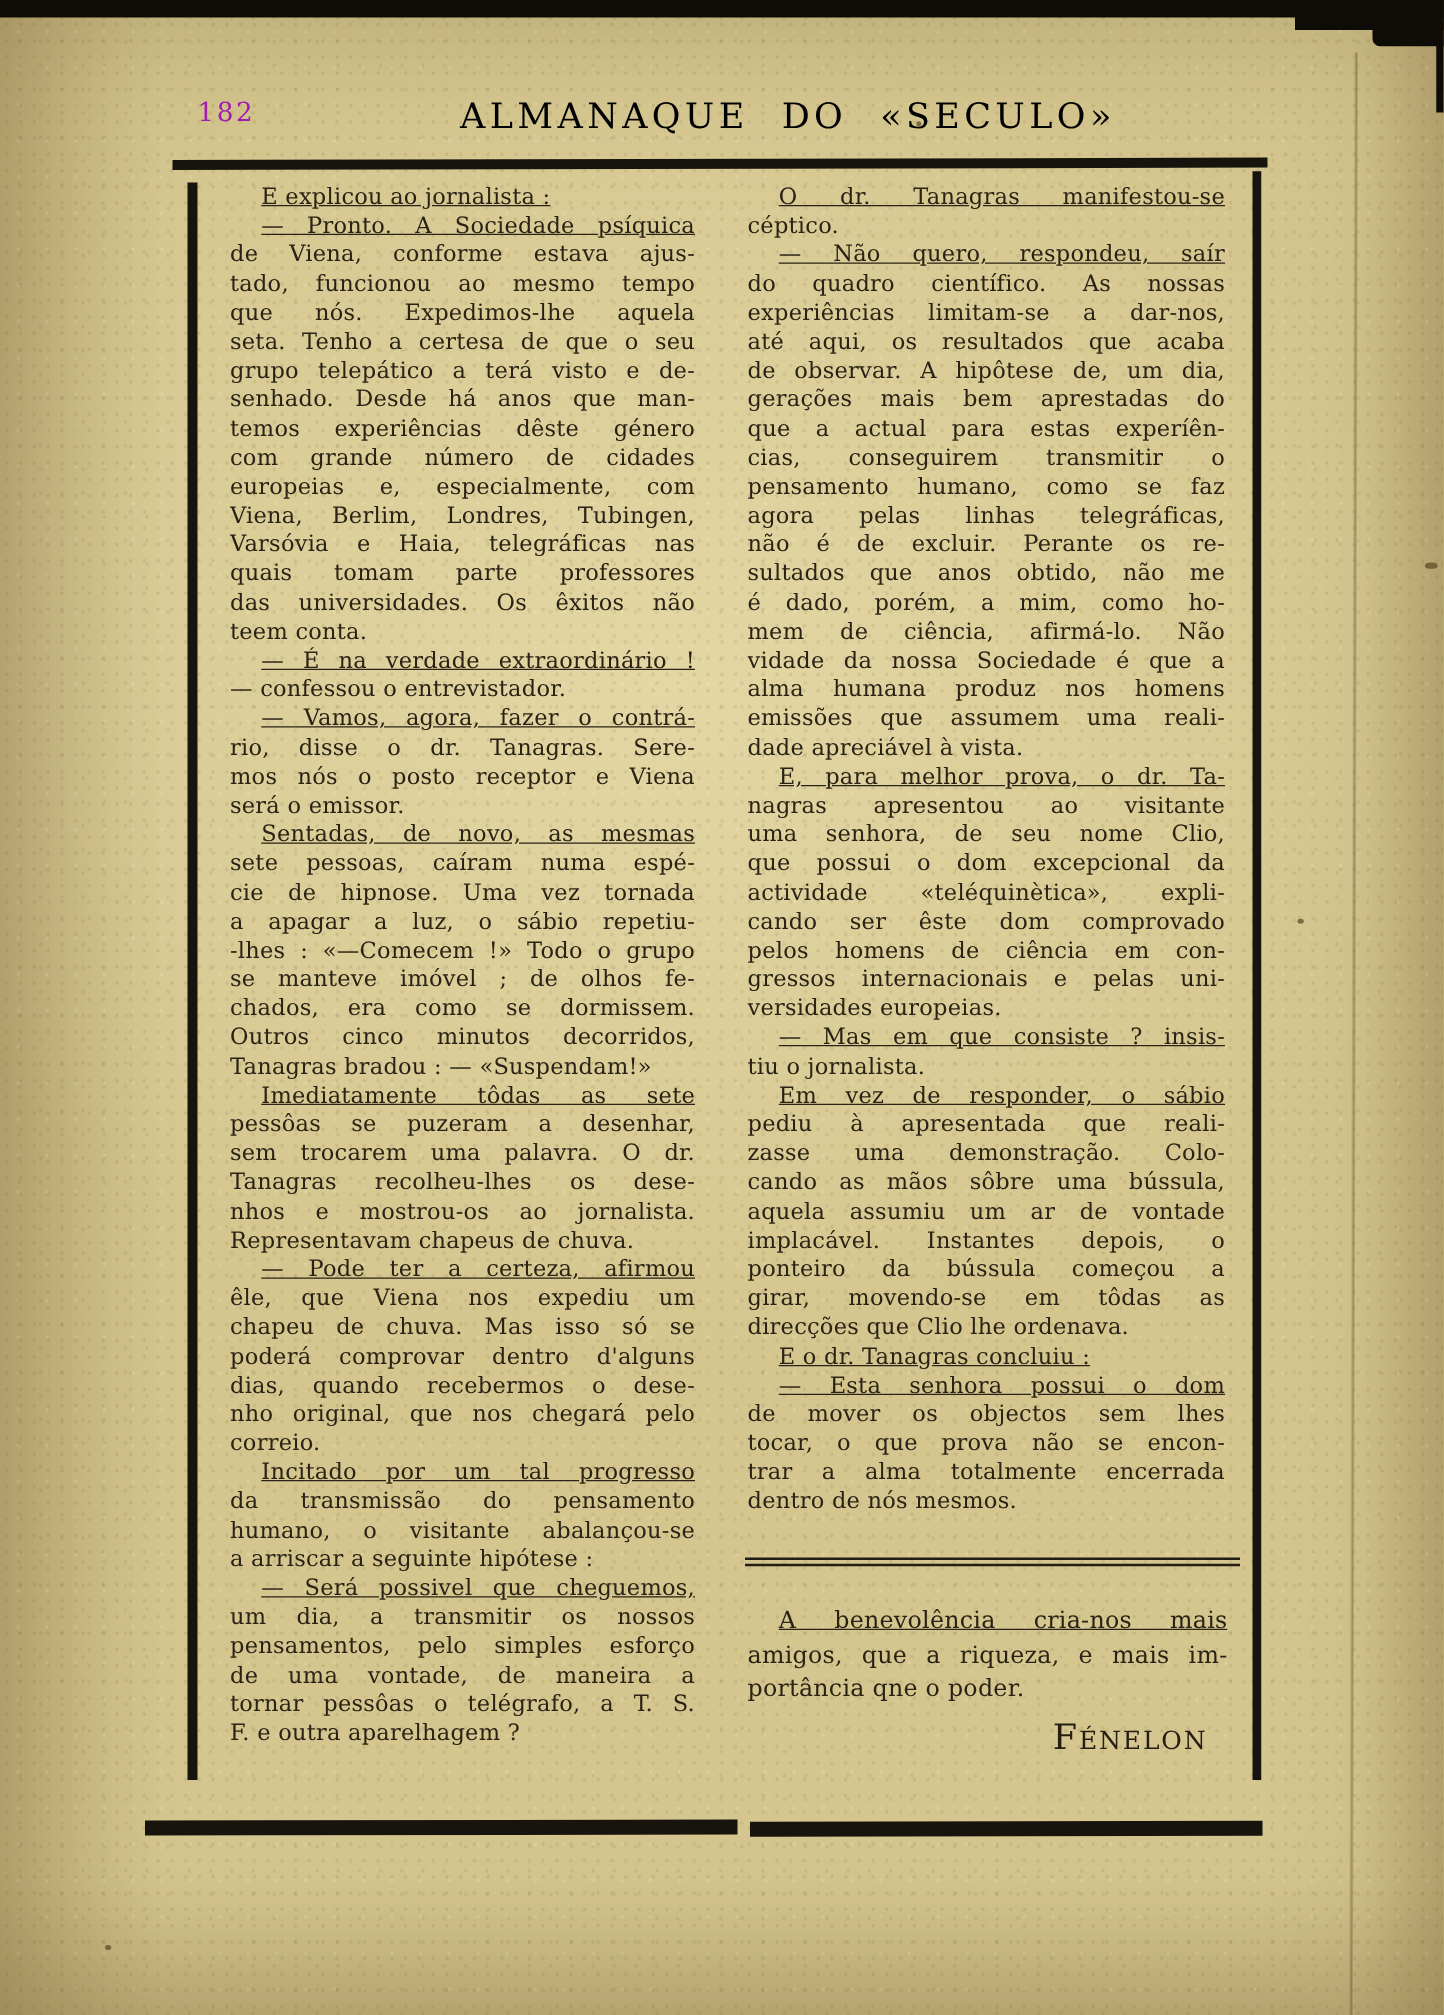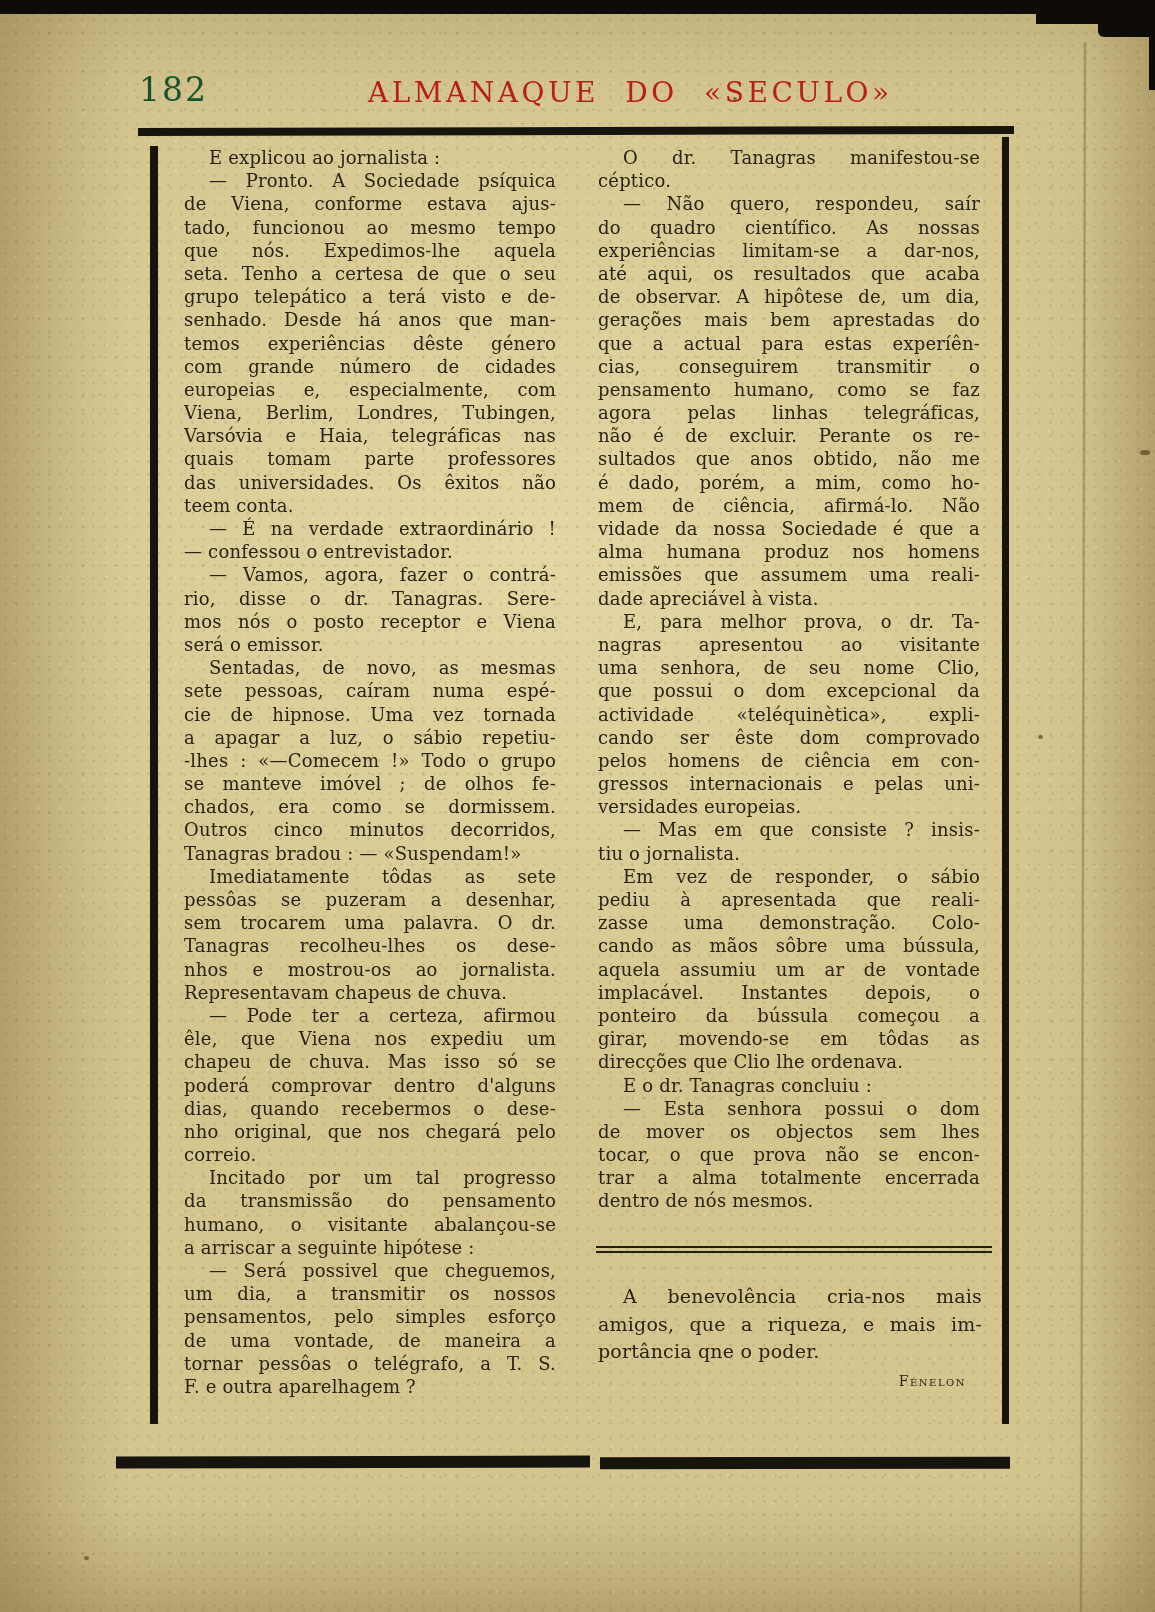--- a/index.html
+++ b/index.html
@@ -29,54 +29,54 @@
   }
   .scan-black{position:absolute;background:#0f0c08;}
   .crease{
     position:absolute;left:1081px;top:42px;width:4px;height:1570px;pointer-events:none;
     background:linear-gradient(to right, rgba(101,82,40,0), rgba(90,70,32,0.42) 55%, rgba(222,209,160,0.25));
     transform:rotate(0.15deg);
   }
   .speck{position:absolute;background:#5d4c26;border-radius:50%;opacity:0.75;}
 
   .page-number{
-    position:absolute;left:139px;top:74px;font-size:33px;line-height:32px;
-    letter-spacing:2px;color:#14532d;
+    position:absolute;left:158px;top:74px;font-size:21px;line-height:32px;
+    letter-spacing:2px;color:#a21caf;
   }
   .header-title{
     position:absolute;left:368px;top:78px;font-size:28px;line-height:30px;
-    letter-spacing:3.5px;word-spacing:14px;color:#b91c1c;white-space:nowrap;
+    letter-spacing:3.5px;word-spacing:14px;color:#000000;white-space:nowrap;
   }
   .header-rule{position:absolute;left:138px;top:127px;width:876px;height:8px;background:#17130d;transform:rotate(-0.12deg);}
   .frame-left{position:absolute;left:150px;top:146px;width:8px;height:1278px;background:#17130d;}
   .frame-right{position:absolute;left:1002px;top:137px;width:7px;height:1287px;background:#17130d;}
   .frame-bottom-a{position:absolute;left:116px;top:1456px;width:474px;height:12px;background:#17130d;transform:rotate(-0.1deg);}
   .frame-bottom-b{position:absolute;left:600px;top:1457px;width:410px;height:12px;background:#17130d;transform:rotate(-0.1deg);}
 
   .col{position:absolute;top:146px;font-size:18px;}
   .col-left{left:184px;width:372px;}
   .col-right{left:598px;width:382px;}
   .para{margin:0;padding:0;}
   .tline{
     height:23.2px;line-height:23.2px;overflow:hidden;
     text-align:justify;text-align-last:justify;
     letter-spacing:0.2px;white-space:normal;
   }
-  .tline.first{padding-left:25px;}
+  .tline.first{padding-left:25px;text-decoration:underline;}
   .tline.plast{text-align-last:left;}
 
   .double-rule{
     position:absolute;left:596px;top:1246px;width:396px;height:3px;
     border-top:2px solid #231d13;border-bottom:2px solid #231d13;
   }
   .quote{position:absolute;left:598px;top:1283px;width:384px;font-size:19px;}
   .quote .tline{height:27.5px;line-height:27.5px;}
   .quote-author{
     text-align:right;padding-right:16px;margin-top:7px;
-    font-variant:small-caps;letter-spacing:1.5px;font-size:14px;color:#241d12;
+    font-variant:small-caps;letter-spacing:1.5px;font-size:28px;color:#241d12;
   }
 </style>
 </head>
 <body>
 
 <div class="speckle"></div>
 <div class="vignette"></div>
 <div class="crease"></div>
 
 <div class="scan-black" style="left:0;top:0;width:1155px;height:14px;"></div>

